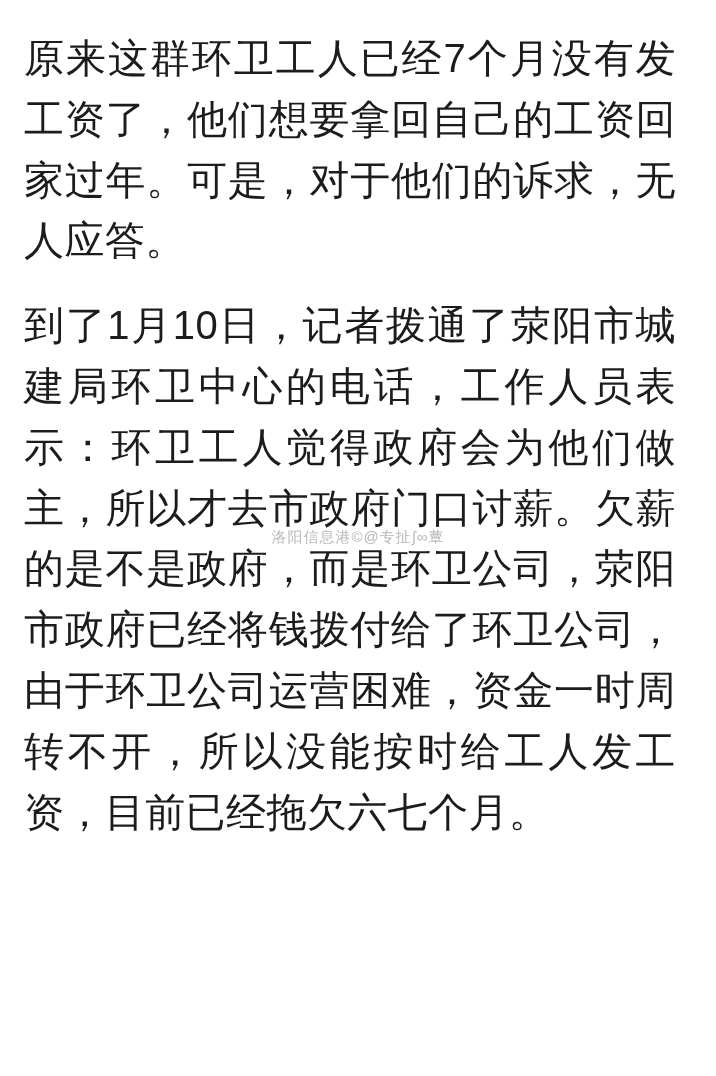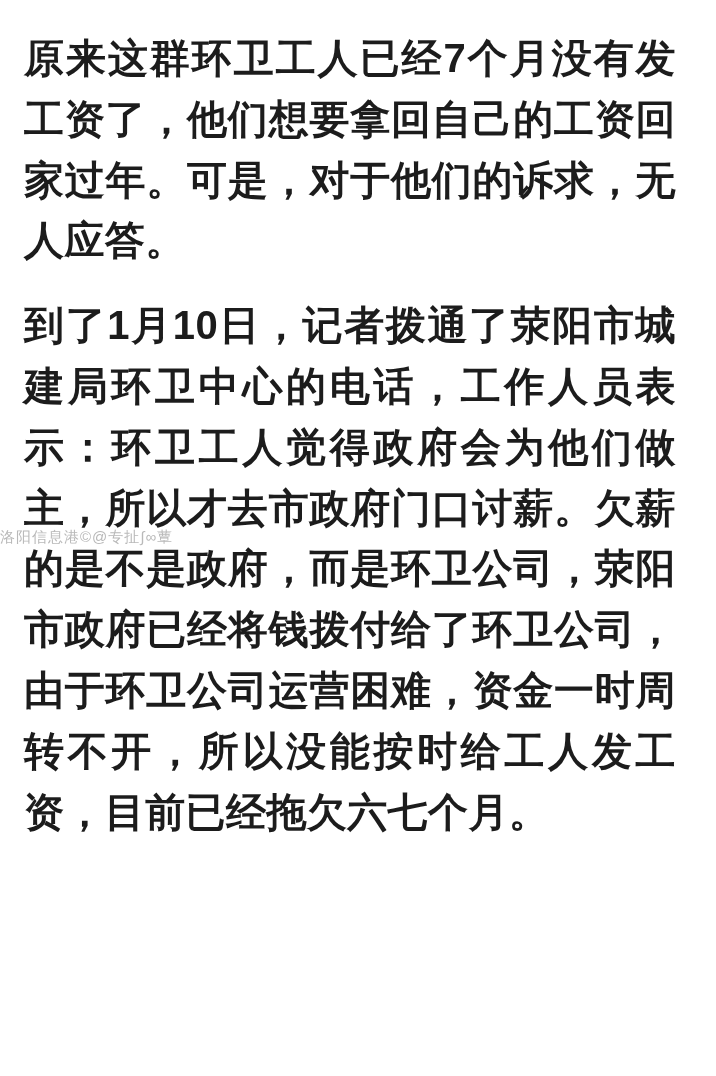--- a/index.html
+++ b/index.html
@@ -13,41 +13,40 @@
     font-family: "Liberation Sans", "DejaVu Sans", sans-serif;
     color: #1a1a1a;
     overflow: hidden;
     position: relative;
   }
   .article {
     padding: 28px 40px 0 24px;
     box-sizing: border-box;
     position: relative;
     z-index: 1;
-    font-weight: bold;
   }
   .para {
     font-size: 40px;
     line-height: 1.52;
     letter-spacing: 0.4px;
     color: #1c1c1c;
     margin: 0 0 22px 0;
     text-align: justify;
     word-break: break-all;
   }
   .para:last-child {
     margin-bottom: 0;
     margin-top: 24px;
   }
   .watermark {
     position: absolute;
     left: 0;
     right: 0;
     top: 528px;
-    text-align: left;
+    text-align: center;
     font-size: 15px;
     color: #b9b9b9;
     letter-spacing: 1px;
     z-index: 2;
     pointer-events: none;
     user-select: none;
     font-family: "Liberation Sans", "DejaVu Sans", sans-serif;
   }
 </style>
 </head>

